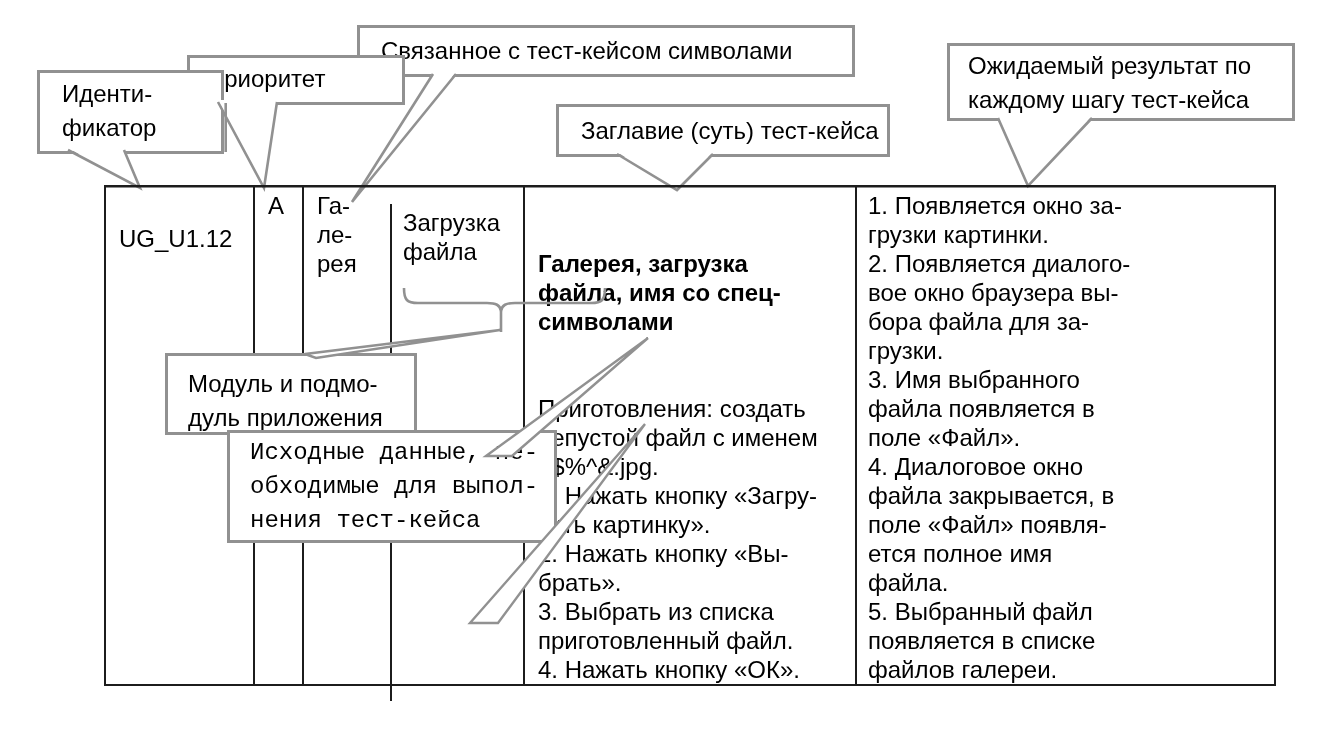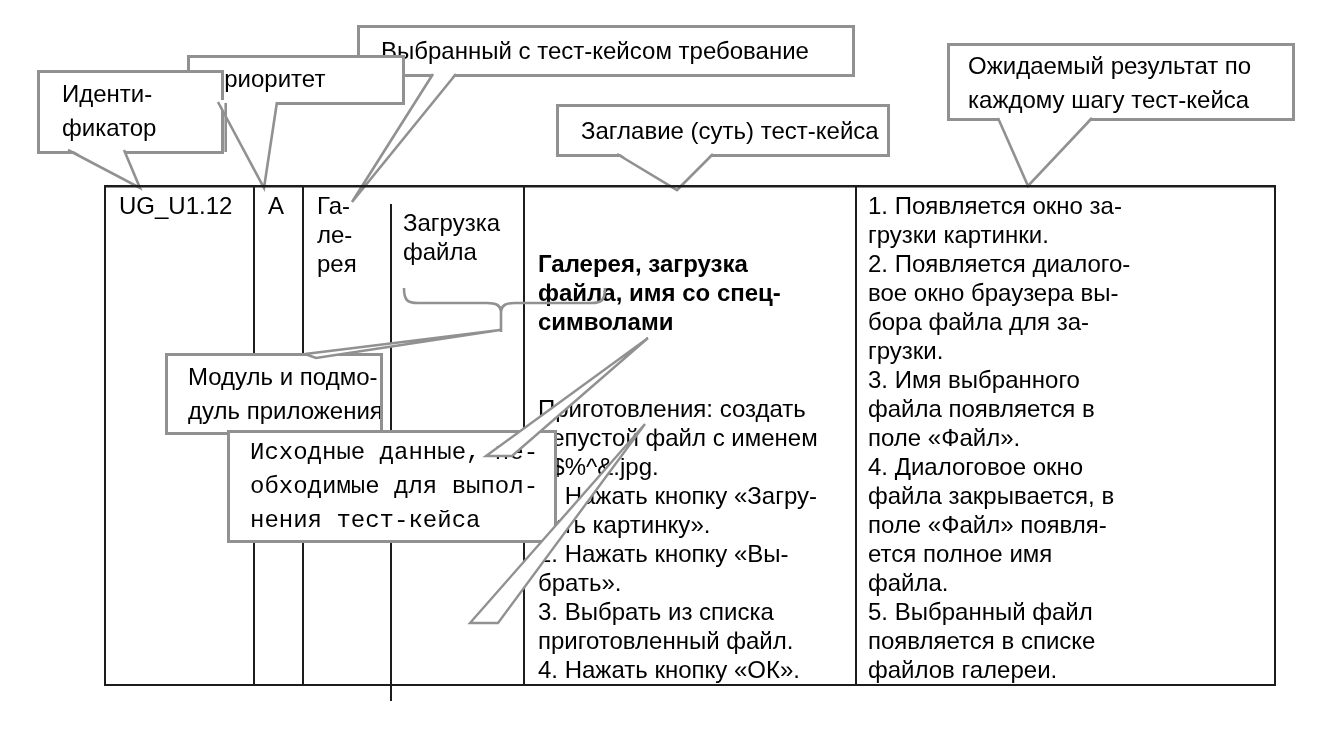--- a/index.html
+++ b/index.html
@@ -10,41 +10,41 @@
   
   #tc-table{
     position:absolute;left:104px;top:185px;width:1172px;height:501px;
     border:2px solid #1c1c1c;box-sizing:border-box;display:flex;background:#fff;
   }
   .cell{
     box-sizing:border-box;height:100%;border-left:2px solid #1c1c1c;
     font-size:24px;line-height:29px;white-space:pre;overflow:hidden;
     padding:4px 4px 0 12px;
   }
-  .cell:first-child{border-left:none;}
+  .cell:first-child{border-left:none;margin-top:33px;}
   .c1{width:147px;padding-left:13px;}
   .c2{width:49px;padding-left:13px;}
   .c3{width:95px;padding-left:16px;}
   .c4{width:88px;padding-left:13px;}
   .c5{width:133px;padding-left:11px;margin-top:17px;}
   .c6{width:332px;padding-left:13px;}
   .c7{flex:1;padding-left:11px;}
   .tc-title{font-weight:bold;white-space:pre;}
   .tc-body{white-space:pre;}
   
   .box{
     position:absolute;background:#fff;border:3px solid #919191;box-sizing:border-box;
     font-size:24px;line-height:34px;white-space:pre;overflow:hidden;
   }
   #co-identifier{left:37px;top:70px;width:187px;height:84px;padding:4px 0 0 22px;}
   #co-priority{left:187px;top:55px;width:218px;height:50px;padding:4px 0 0 17px;}
   #co-requirement{left:357px;top:25px;width:498px;height:52px;padding:6px 0 0 21px;}
   #co-title{left:556px;top:104px;width:334px;height:53px;padding:7px 0 0 22px;}
   #co-expected{left:947px;top:43px;width:348px;height:78px;padding:3px 0 0 18px;}
-  #co-module{left:165px;top:353px;width:218px;height:82px;padding:4px 0 0 20px;}
+  #co-module{left:165px;top:353px;width:252px;height:82px;padding:11px 0 0 20px;}
   #co-input{left:227px;top:430px;width:330px;height:113px;padding:3px 0 0 20px;font-family:Liberation Mono, monospace;}
   #co-steps{left:272px;top:622px;width:341px;height:51px;padding:5px 0 0 20px;}
   
   #overlay{position:absolute;left:0;top:0;pointer-events:none;}
   .tail-fill{fill:#fff;stroke:none;}
   .tail-side{fill:none;stroke:#919191;stroke-width:2.6;}
   .sliver{fill:#fff;stroke:#919191;stroke-width:2.4;}
   .brace{fill:none;stroke:#919191;stroke-width:2.6;}
   .fix-gray{fill:none;stroke:#919191;stroke-width:2.6;}
   .fix-black{fill:none;stroke:#1c1c1c;stroke-width:2.4;}
@@ -91,21 +91,21 @@
 4. Диалоговое окно
 файла закрывается, в
 поле «Файл» появля-
 ется полное имя
 файла.
 5. Выбранный файл
 появляется в списке
 файлов галереи.</div>
   </div>
 
-  <div class="box" id="co-requirement">Выбранный с тест-кейсом требование</div>
+  <div class="box" id="co-requirement">Связанное с тест-кейсом символами</div>
   <div class="box" id="co-priority">Приоритет</div>
   <div class="box" id="co-identifier">Иденти-
 фикатор</div>
   <div class="box" id="co-title">Заглавие (суть) тест-кейса</div>
   <div class="box" id="co-expected">Ожидаемый результат по
 каждому шагу тест-кейса</div>
   <div class="box" id="co-module">Модуль и подмо-
 дуль приложения</div>
   <div class="box" id="co-input">Исходные данные, не-
 обходимые для выпол-

